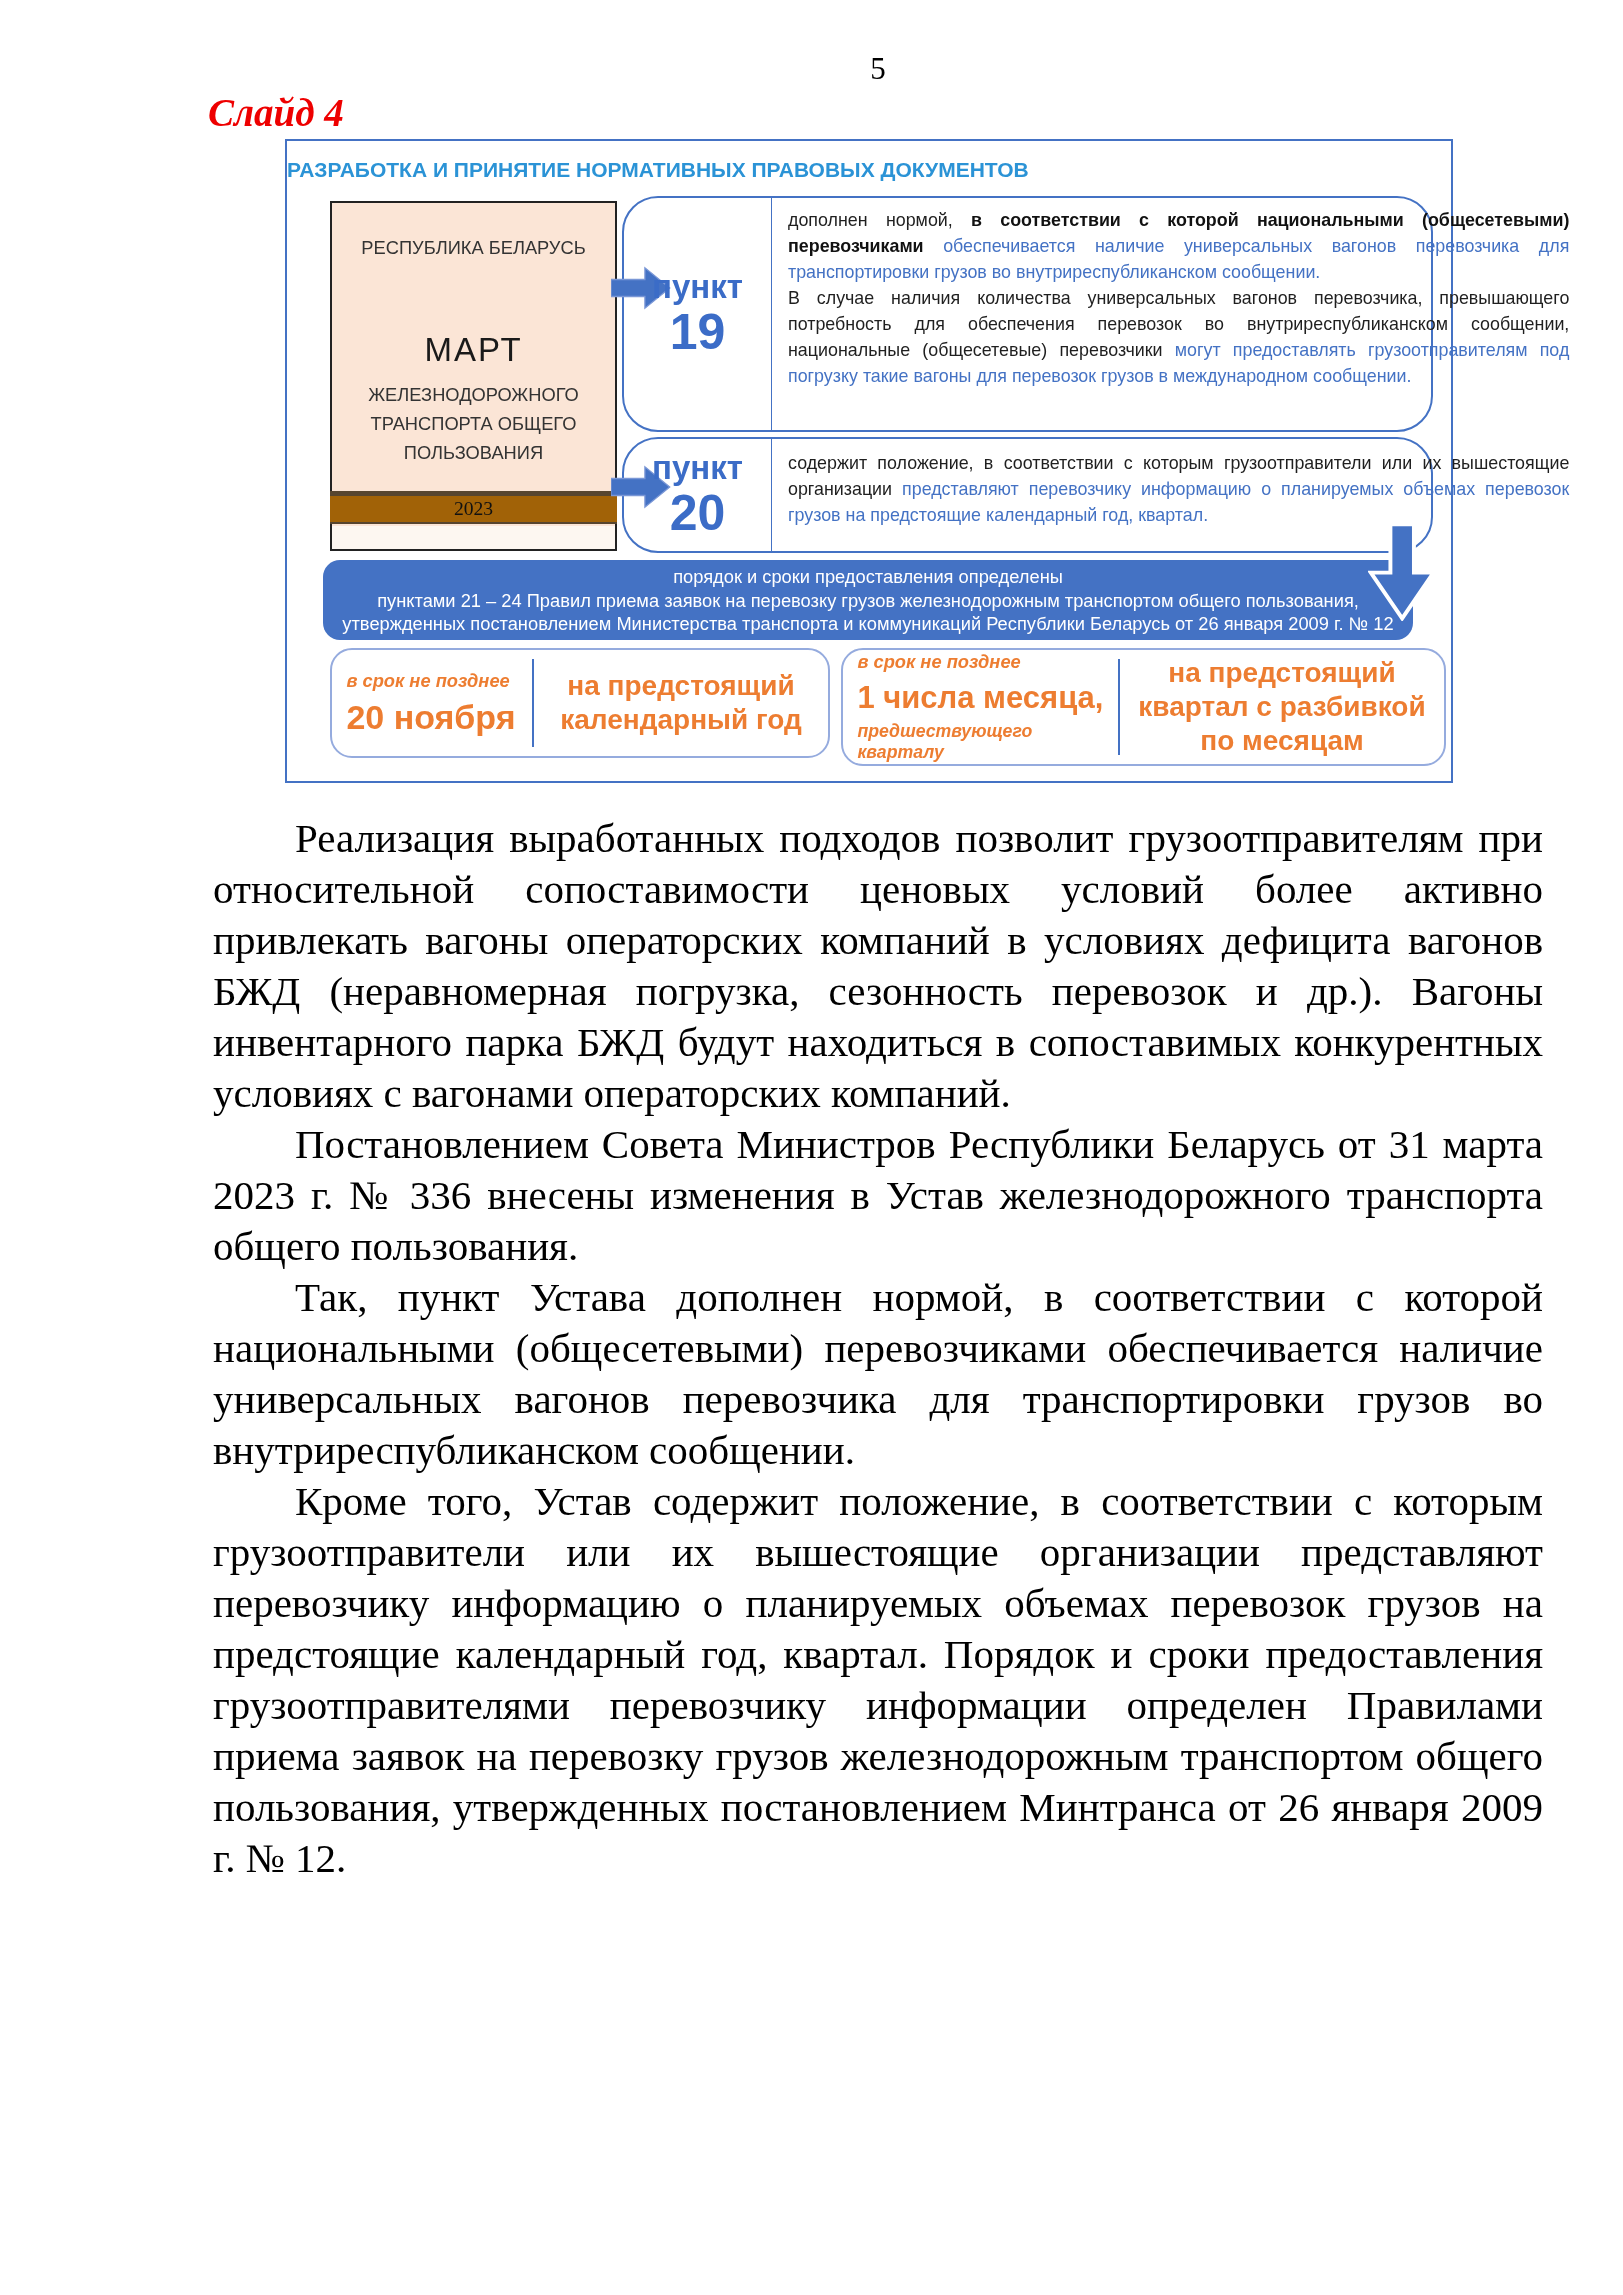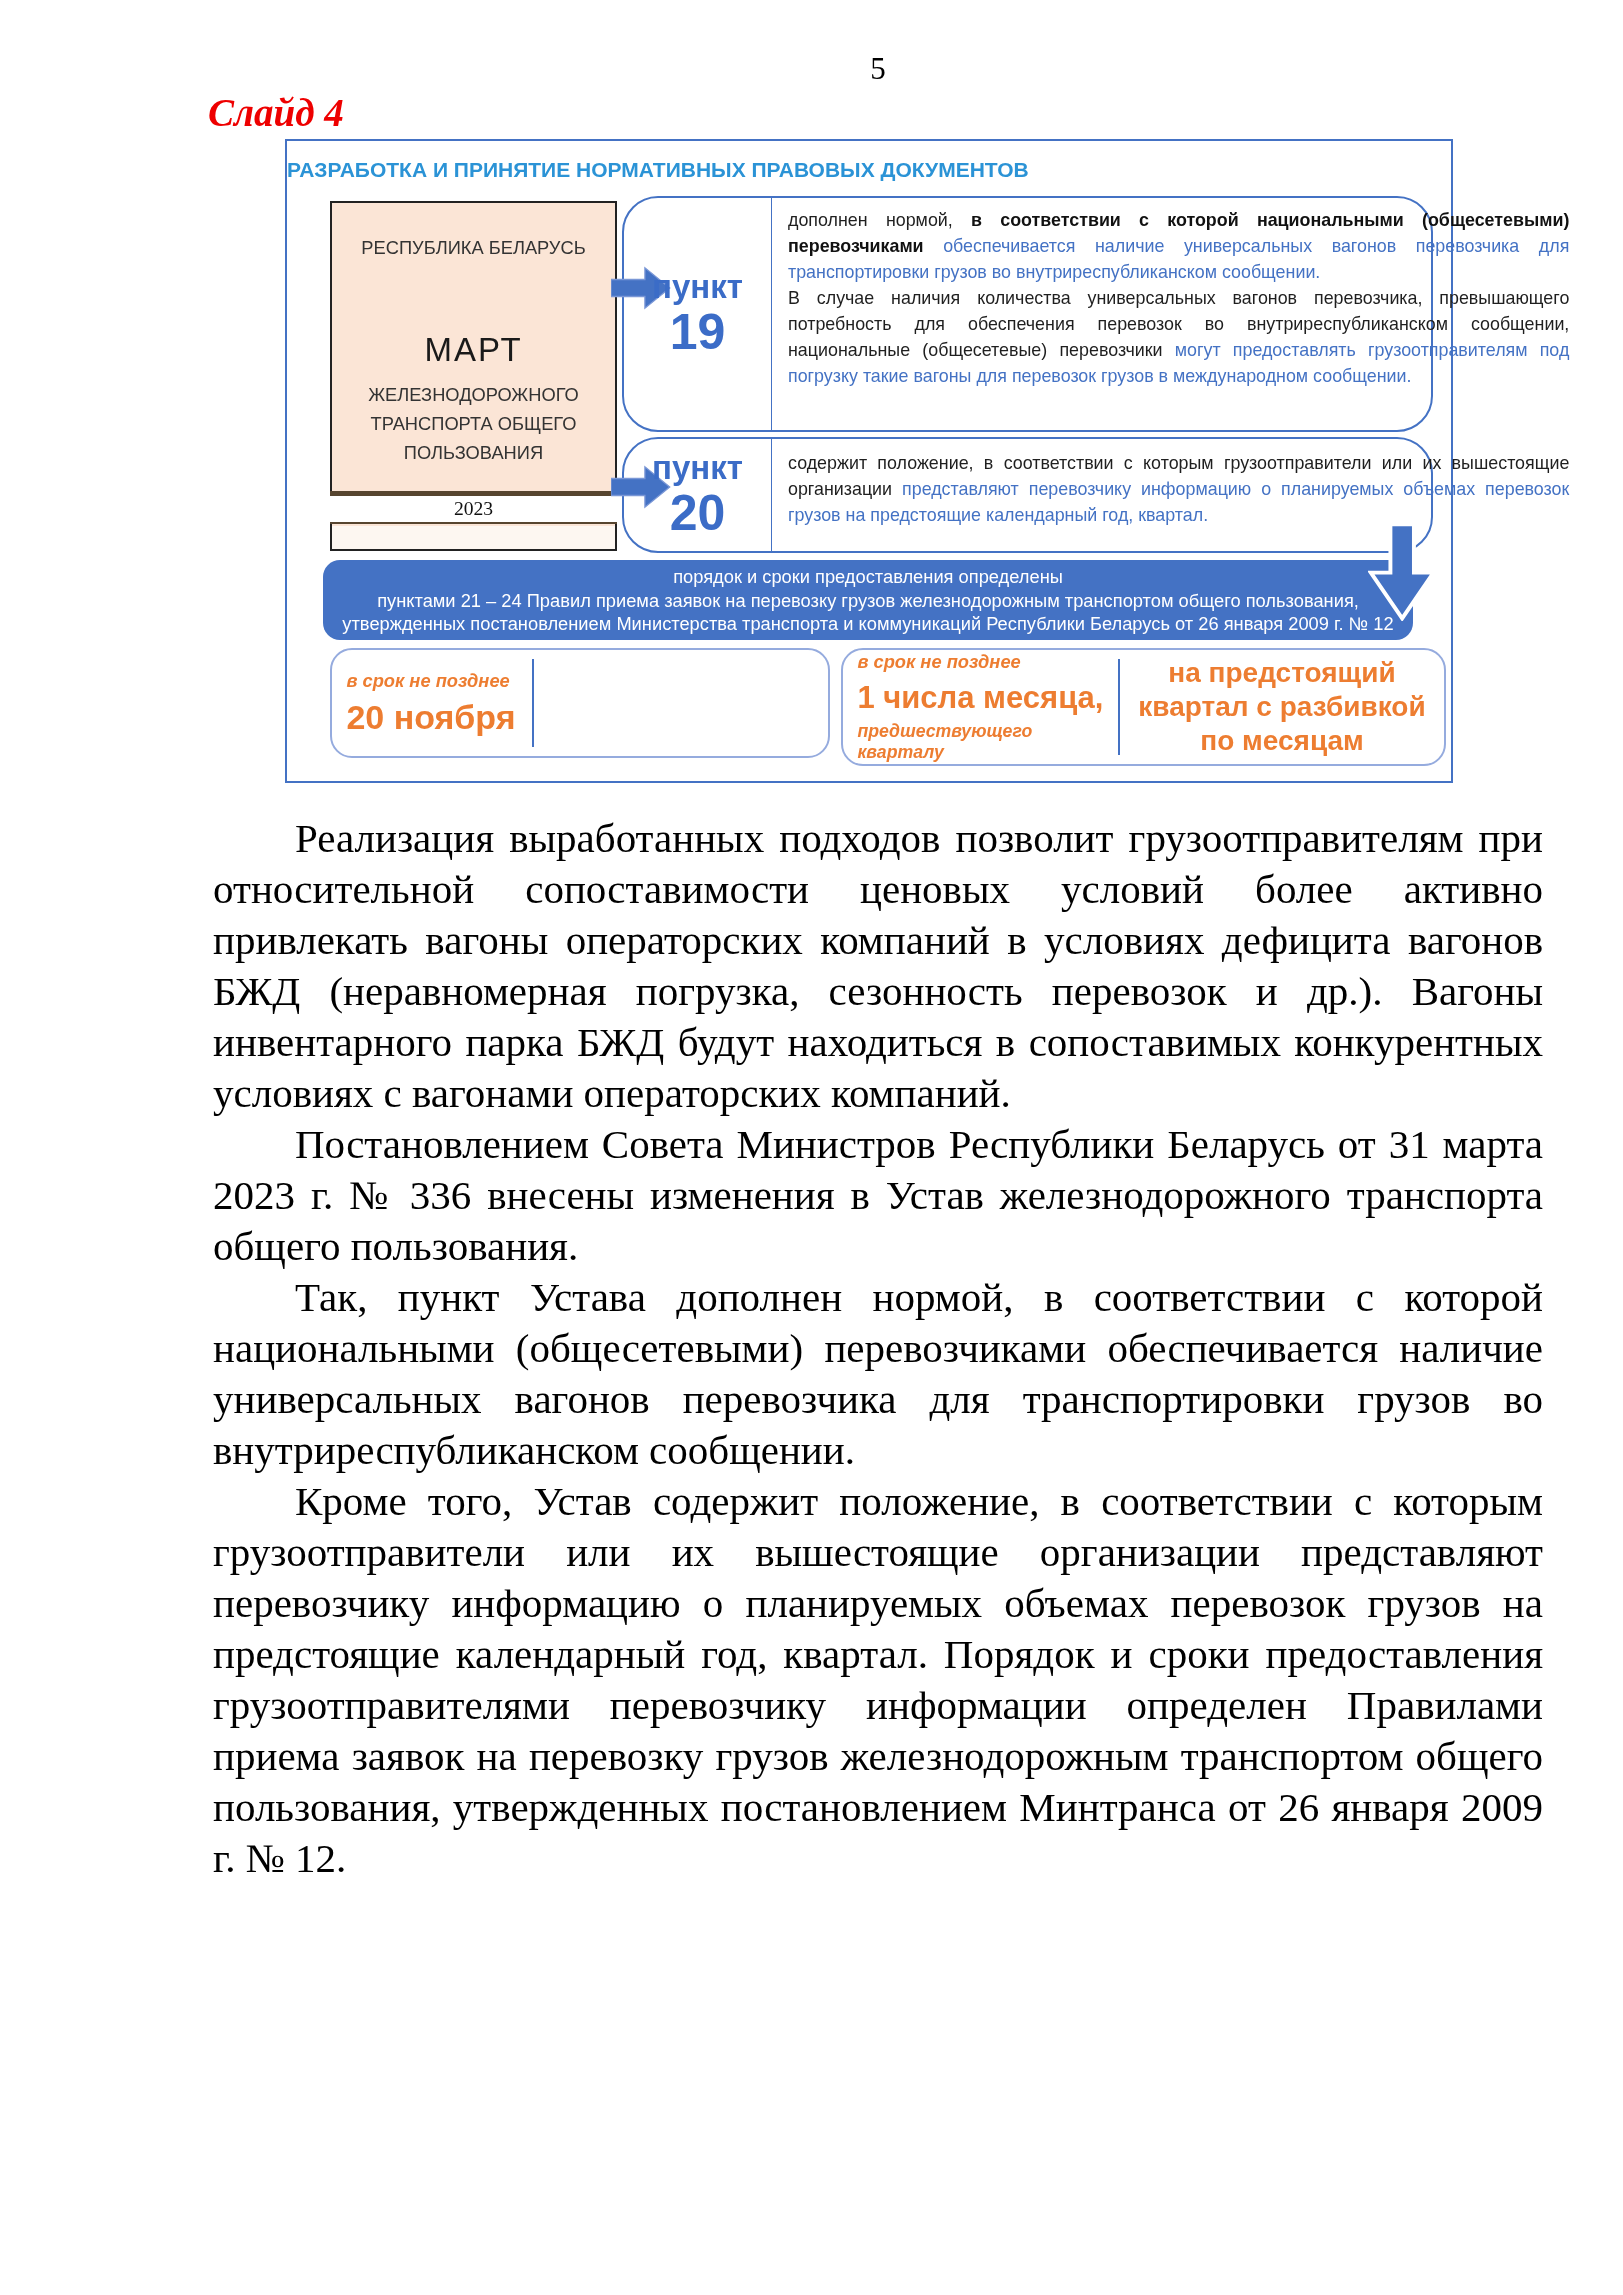--- a/index.html
+++ b/index.html
@@ -30,21 +30,21 @@
   }
   
   .book{
     position:absolute;left:43px;top:60px;width:287px;height:350px;
     background:#FBE5D6;border:2px solid #222;box-sizing:border-box;
   }
   .book-country{position:absolute;top:34px;width:100%;text-align:center;font-size:18.3px;color:#333;}
   .book-title{position:absolute;top:128px;width:100%;text-align:center;font-size:33px;letter-spacing:2px;color:#1a1a1a;}
   .book-sub{position:absolute;top:177px;width:100%;text-align:center;font-size:18.3px;line-height:29px;color:#333;}
   .book-ribbon{
-    position:absolute;left:-2px;right:-2px;bottom:25px;height:26px;background:#ffffff;
+    position:absolute;left:-2px;right:-2px;bottom:25px;height:26px;background:#a16207;
     border-top:5.9px solid #57452f;border-bottom:2.6px solid #57452f;
     text-align:center;font-size:19.6px;line-height:26px;color:#111;
     font-family:"Liberation Serif", serif;
   }
   .book-foot{position:absolute;left:0;right:0;bottom:0;height:23px;background:#fdf7f1;}
   
   .callout{
     position:absolute;border:2px solid #4472C4;border-radius:36px;background:#fff;
     box-sizing:border-box;
   }
@@ -180,20 +180,23 @@
       <div>пунктами 21 – 24 Правил приема заявок на перевозку грузов железнодорожным транспортом общего пользования,</div>
       <div>утвержденных постановлением Министерства транспорта и коммуникаций Республики Беларусь от 26 января 2009 г. № 12</div>
     </div>
 
     <div class="dbox dboxL">
       <div class="dcell dcellA">
         <div class="d-when">в срок не позднее</div>
         <div class="d-date">20 ноября</div>
       </div>
       <div class="dvline"></div>
+      <div class="dcell dcellB">
+        <div class="d-target">на предстоящий календарный год</div>
+      </div>
     </div>
 
     <div class="dbox dboxR">
       <div class="dcell dcellA">
         <div class="d-when">в срок не позднее</div>
         <div class="d-date">1 числа месяца,</div>
         <div class="d-note">предшествующего кварталу</div>
       </div>
       <div class="dvline"></div>
       <div class="dcell dcellB">

